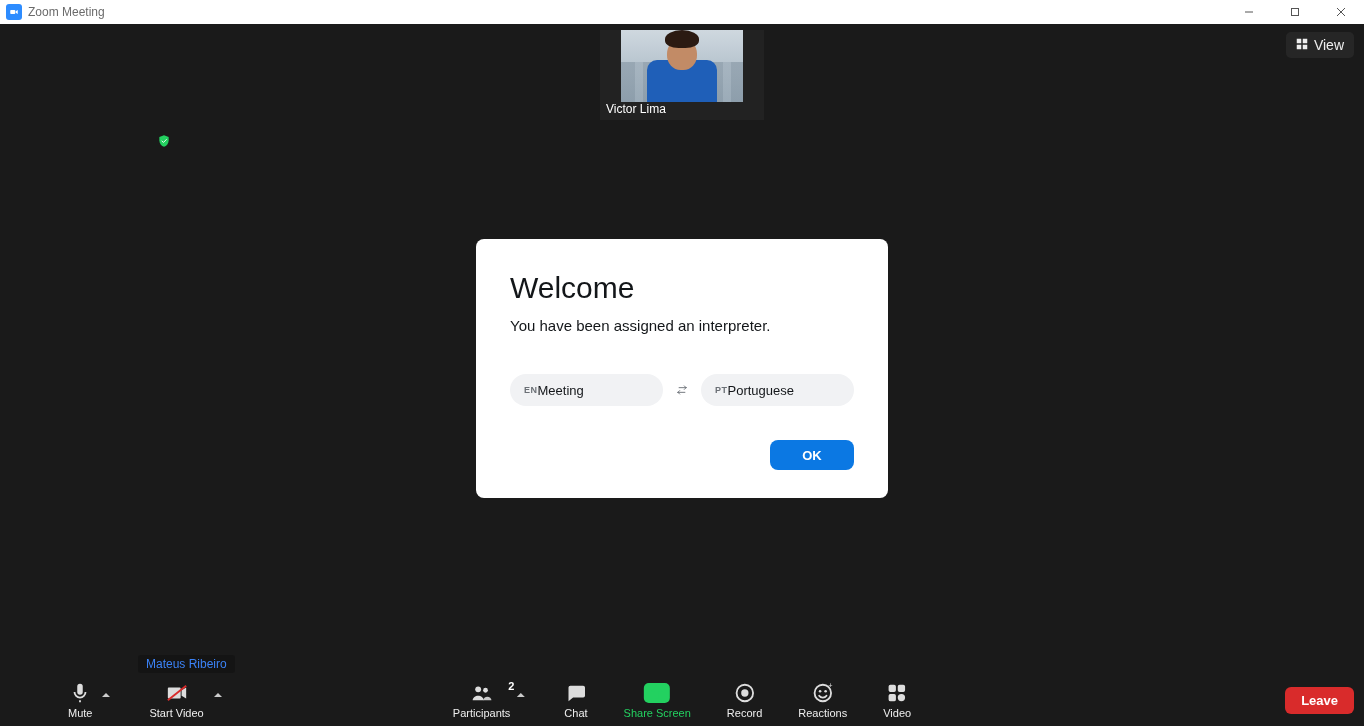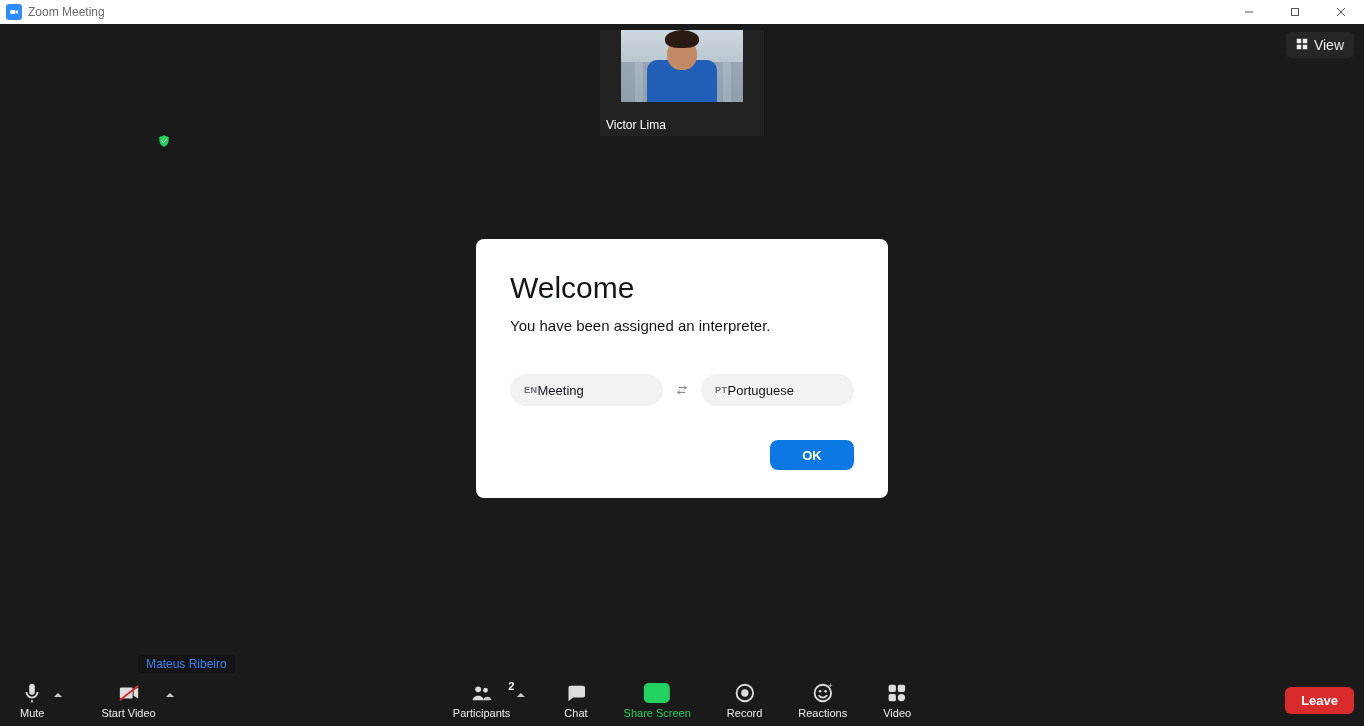--- a/index.html
+++ b/index.html
@@ -46,21 +46,21 @@
     background: #222;
   }
   .thumb .photo {
     width: 122px; height: 72px; margin: 0 auto;
     display: block;
     background: linear-gradient(135deg,#b9c6d0 0%,#8aa3b7 100%);
     position: relative;
     overflow: hidden;
   }
   .thumb .name {
-    color: #fff; font-size: 12px; margin-top: 16px; padding-left: 6px;
+    color: #fff; font-size: 12px; margin-top: 0; padding-left: 6px;
   }
 
   
   .shield {
     position: absolute;
     top: 108px; left: 155px;
     width: 18px; height: 18px;
     display:flex;align-items:center;justify-content:center;
   }
   .shield svg { width: 14px; height: 14px; }
@@ -129,21 +129,21 @@
   
   .toolbar {
     position: absolute;
     bottom: 0; left: 0; right: 0;
     height: 52px;
     background: #1a1a1a;
     display: flex;
     align-items: center;
     color: #ddd;
   }
-  .tool-left { display: flex; align-items: flex-end; padding-left: 20px; gap: 7px; }
+  .tool-left { display: flex; align-items: flex-end; padding-left: 20px; gap: 7px; margin-left: 48px; }
   .tool-center { position: absolute; left: 50%; transform: translateX(-50%); display: flex; align-items: flex-end; gap: 36px; }
   .tool-right { margin-left: auto; padding-right: 10px; }
 
   .tbtn { display: flex; flex-direction: column; align-items: center; gap: 3px; cursor: pointer; position: relative; }
   .tbtn .ico { height: 22px; display:flex;align-items:center;justify-content:center; }
   .tbtn .ico svg { width: 22px; height: 22px; fill: #ddd; }
   .tbtn .lbl { font-size: 11px; color: #eee; white-space: nowrap; }
   .tbtn.green .ico svg { fill: #23d160; }
   .tbtn.green .lbl { color: #23d160; }
 

